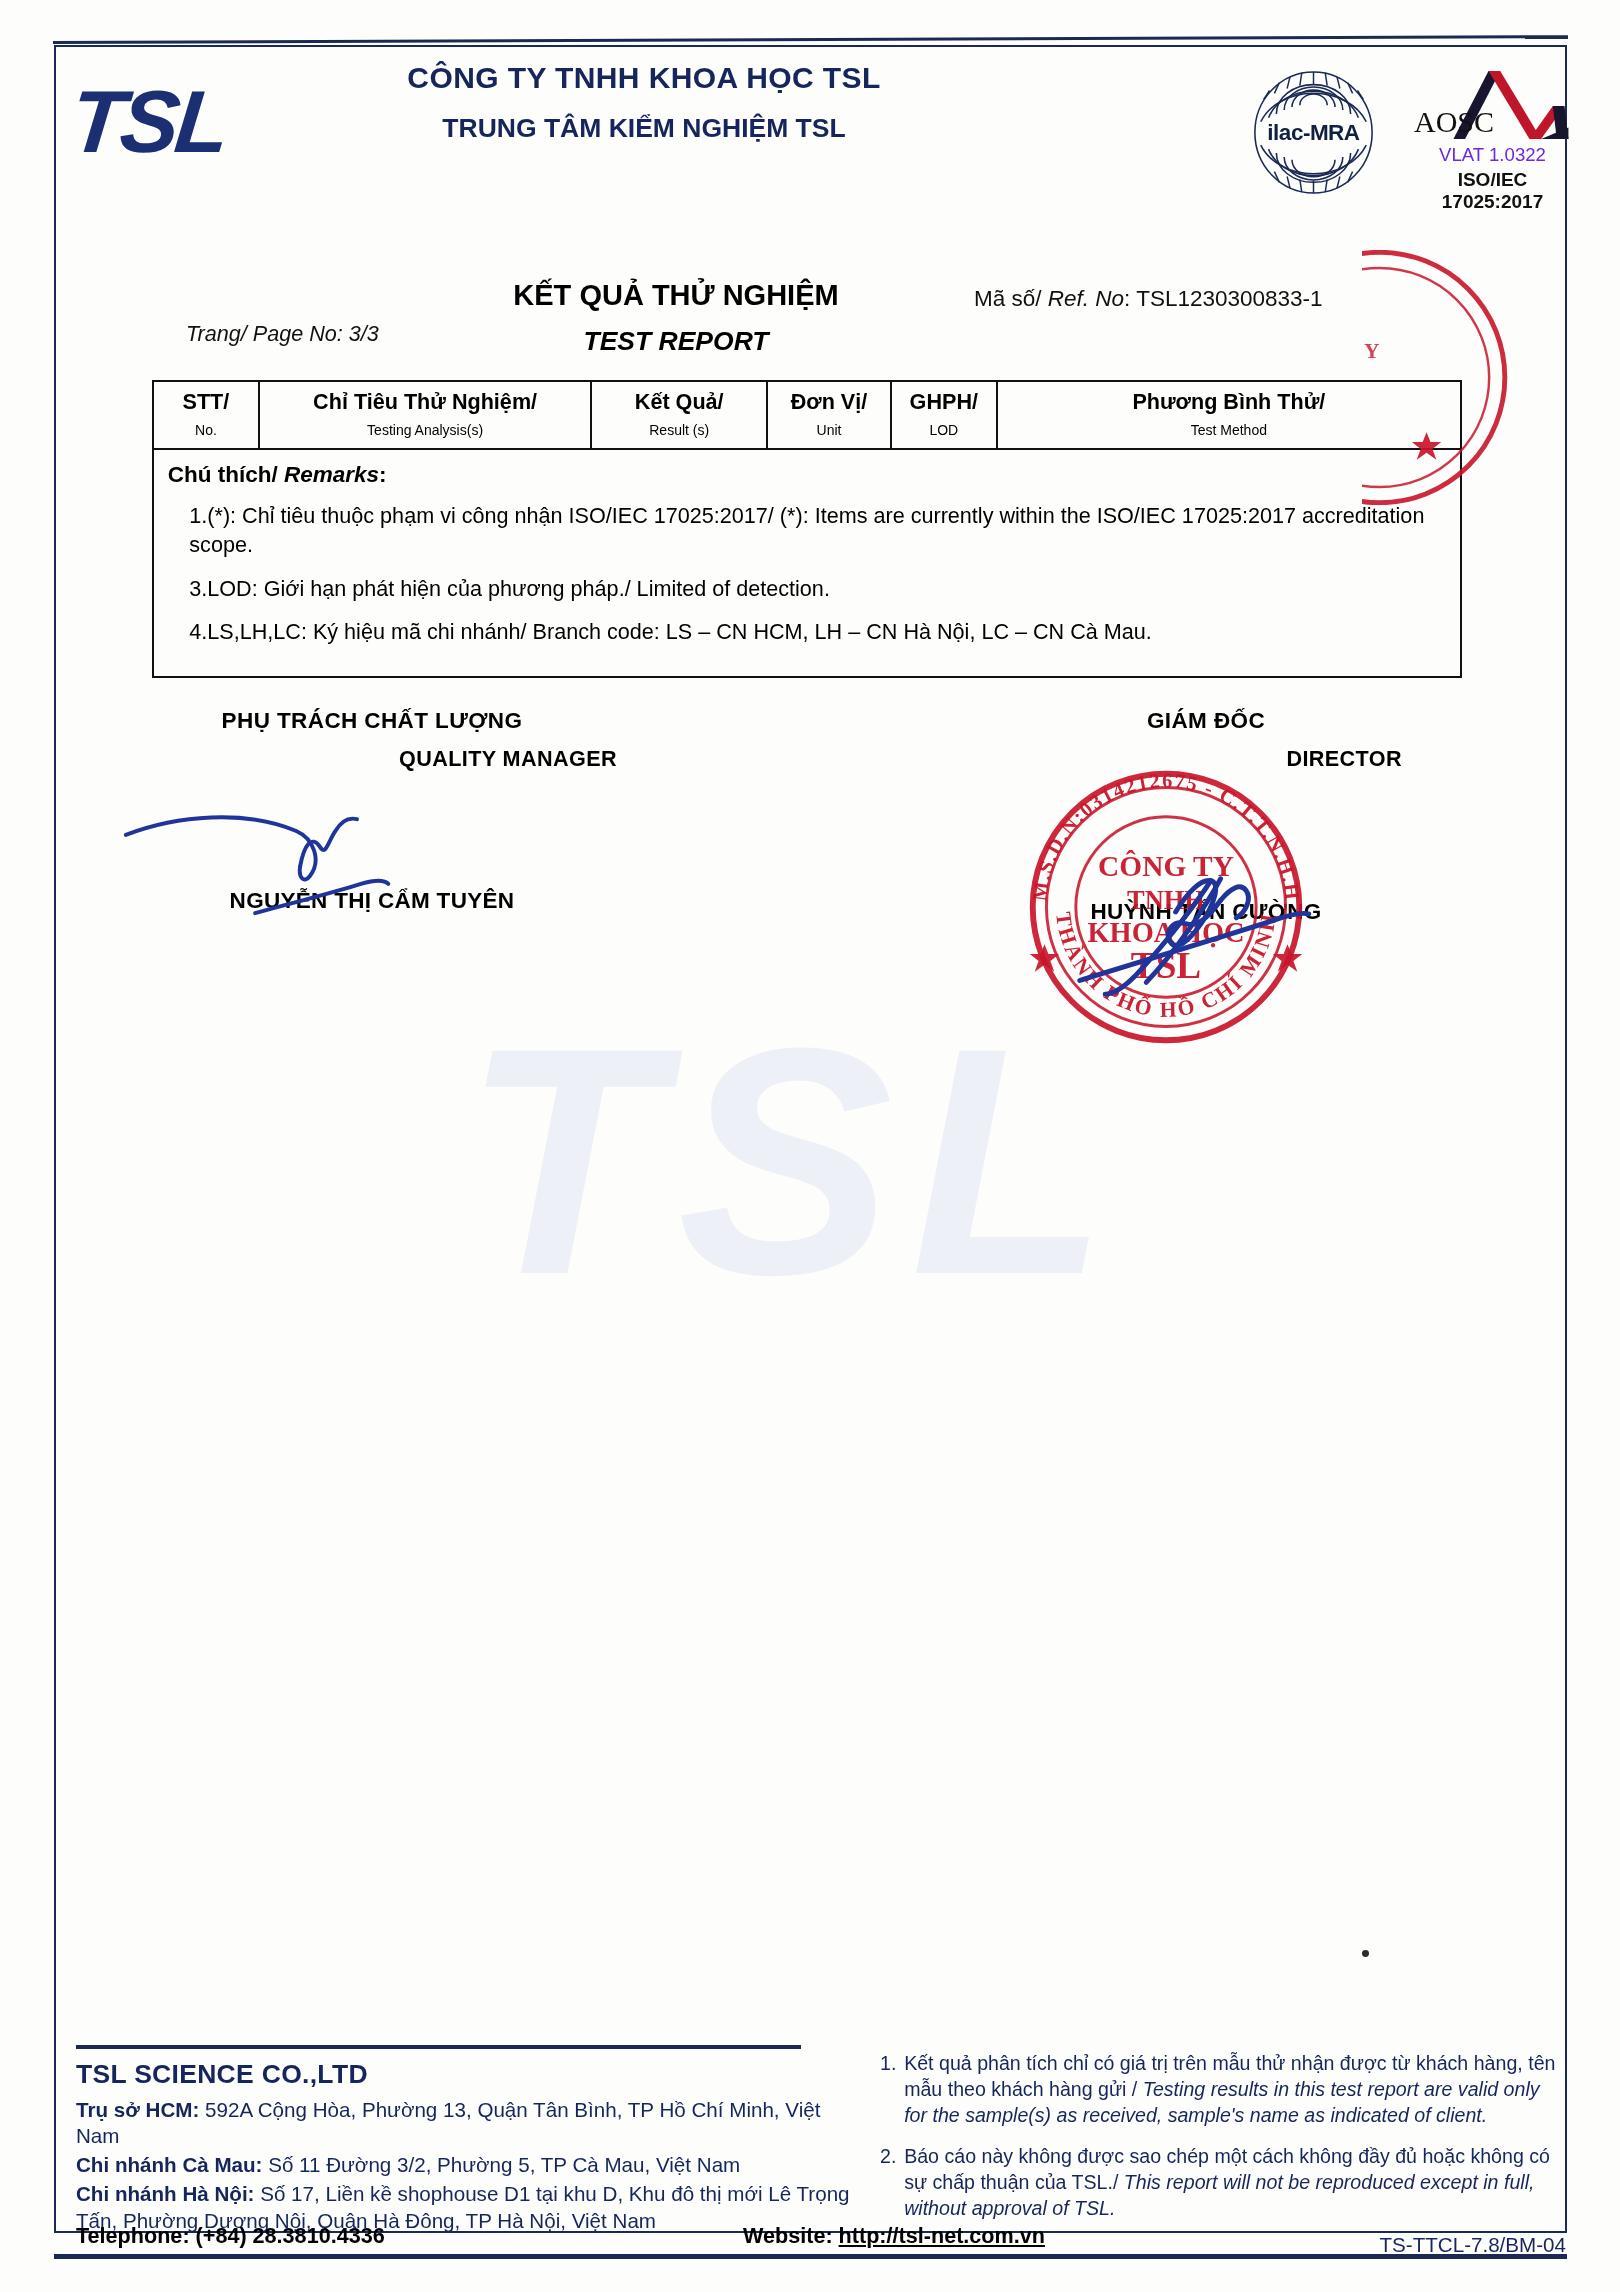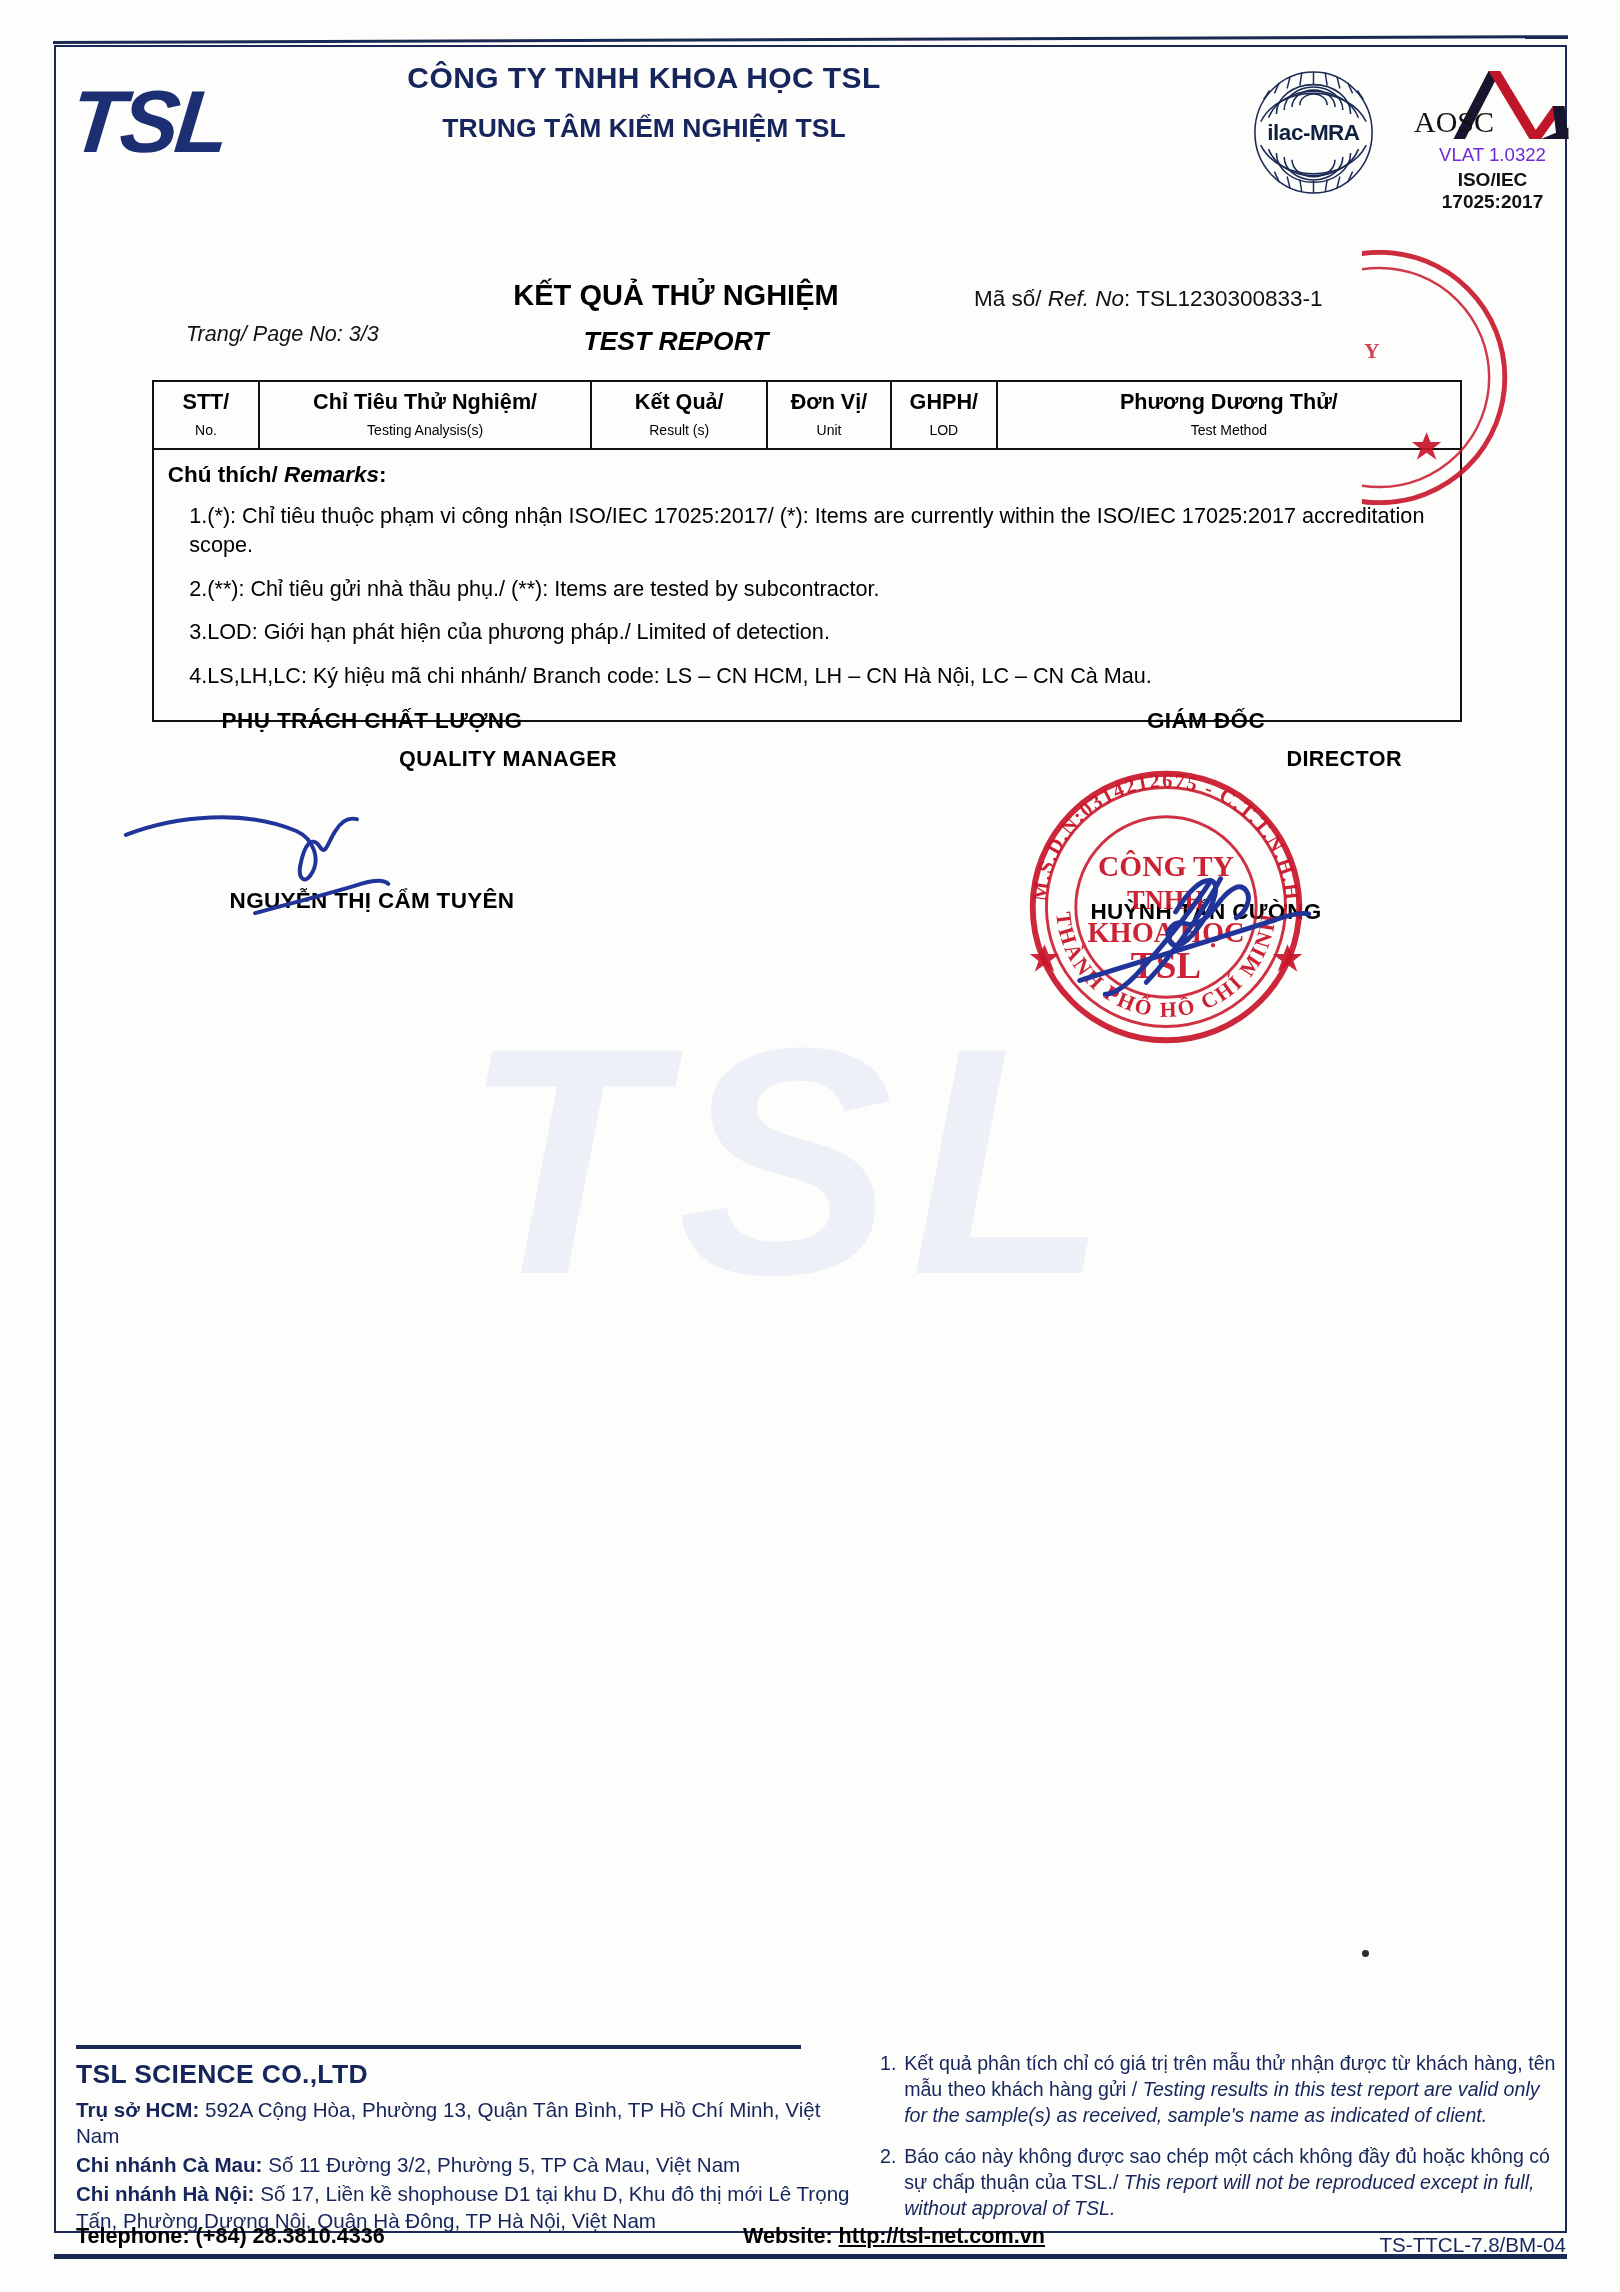--- a/index.html
+++ b/index.html
@@ -430,29 +430,28 @@
       </div>
       <div class="th c-unit">
         <div class="th-vn">Đơn Vị/</div>
         <div class="th-en">Unit</div>
       </div>
       <div class="th c-lod">
         <div class="th-vn">GHPH/</div>
         <div class="th-en">LOD</div>
       </div>
       <div class="th c-method">
-        <div class="th-vn">Phương Dương Thử/</div>
+        <div class="th-vn">Phương Bình Thử/</div>
         <div class="th-en">Test Method</div>
       </div>
     </div>
 
     <div id="remarks">
       <div class="remark-title"><b>Chú thích/ </b><i>Remarks</i><b>:</b></div>
       <div class="remark-line">1.(*): Chỉ tiêu thuộc phạm vi công nhận ISO/IEC 17025:2017/ (*): Items are currently within the ISO/IEC 17025:2017 accreditation scope.</div>
-      <div class="remark-line">2.(**): Chỉ tiêu gửi nhà thầu phụ./ (**): Items are tested by subcontractor.</div>
       <div class="remark-line">3.LOD: Giới hạn phát hiện của phương pháp./ Limited of detection.</div>
       <div class="remark-line">4.LS,LH,LC: Ký hiệu mã chi nhánh/ Branch code: LS – CN HCM, LH – CN Hà Nội, LC – CN Cà Mau.</div>
     </div>
   </div>
 
   <div class="stamp" id="stamp-small">
     <svg width="225" height="255" viewBox="0 0 230 260" aria-hidden="true">
       <defs>
         <path id="arcSmall" d="M 18 245 A 130 130 0 0 1 18 15"></path>
       </defs>

